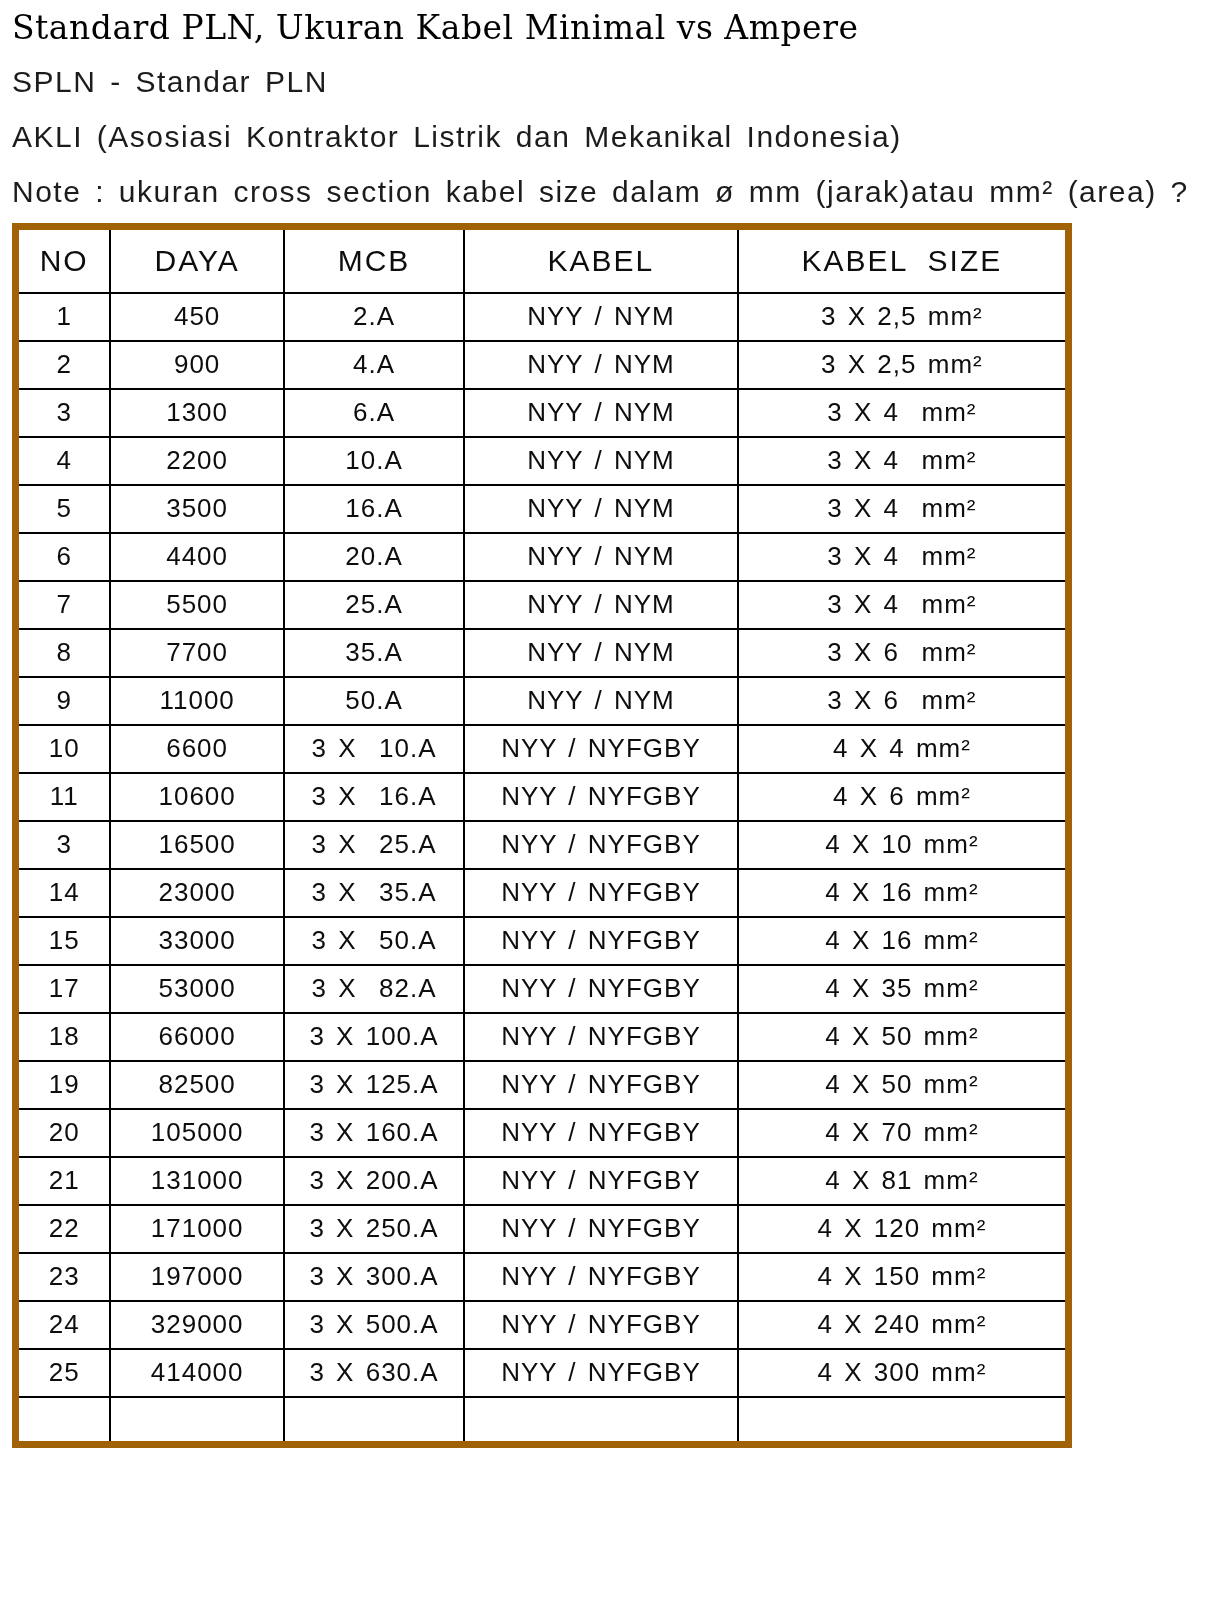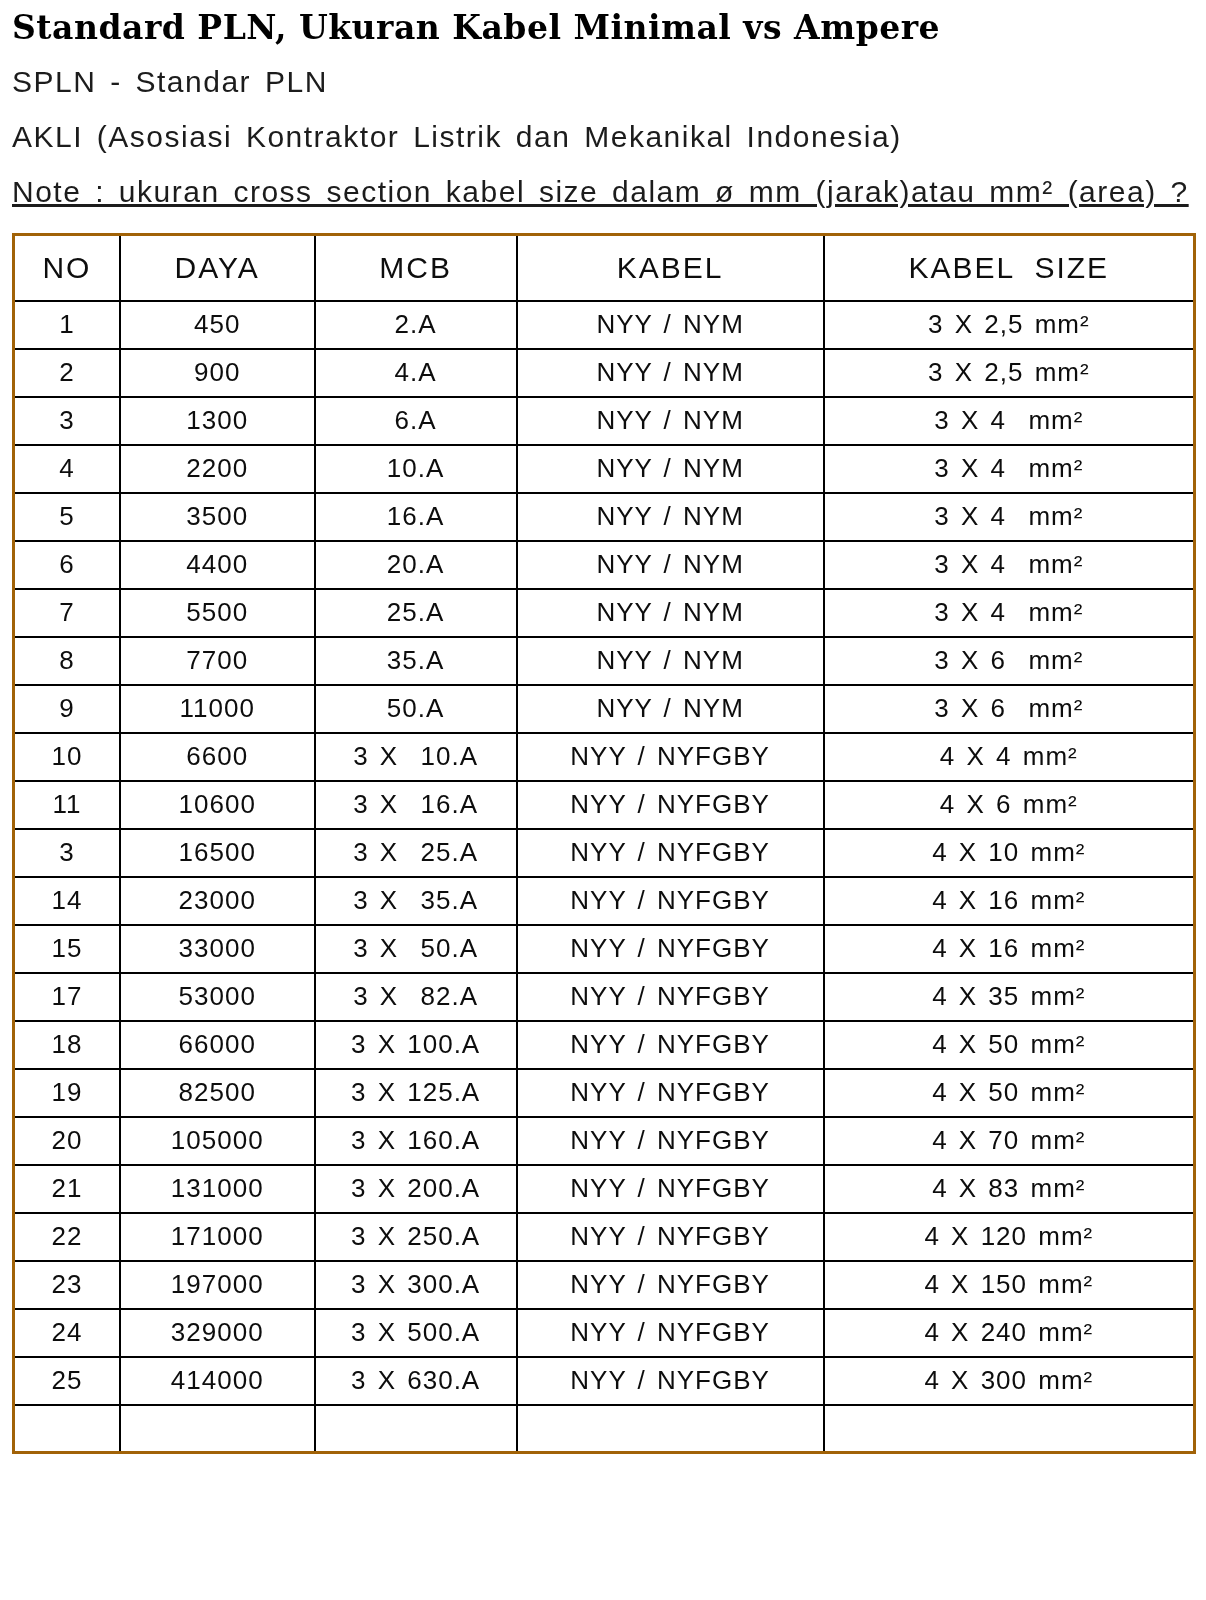--- a/index.html
+++ b/index.html
@@ -11,40 +11,40 @@
     color: #111111;
   }
   .page {
     width: 1206px;
     height: 1600px;
     padding: 8px 10px 10px 12px;
     background: #ffffff;
   }
   .doc-title {
     font-family: "DejaVu Serif", serif;
-    font-weight: bold;
+    font-weight: normal;
     font-size: 33px;
     letter-spacing: 0.5px;
     color: #000000;
     margin-bottom: 18px;
   }
   .doc-line {
     font-size: 30px;
     letter-spacing: 1.5px;
     color: #1c1c1c;
     margin-bottom: 21px;
     word-spacing: 4px;
   }
-  .doc-line:last-of-type { margin-bottom: 24px; text-decoration: underline; }
+  .doc-line:last-of-type { margin-bottom: 14px; }
   table.data-table {
     border-collapse: collapse;
     table-layout: fixed;
-    width: 1184px;
+    width: 1060px;
     margin-top: 10px;
-    border: 3px solid #a16207;
+    border: 7px solid #a16207;
   }
   .data-table col.c-no    { width: 9.0%; }
   .data-table col.c-daya  { width: 16.5%; }
   .data-table col.c-mcb   { width: 17.1%; }
   .data-table col.c-kabel { width: 26.0%; }
   .data-table col.c-size  { width: 31.4%; }
   .data-table th {
     border: 2px solid #000000;
     height: 66px;
     font-size: 30px;
@@ -223,21 +223,21 @@
           <td>105000</td>
           <td>3 X 160.A</td>
           <td>NYY / NYFGBY</td>
           <td>4 X 70 mm²</td>
         </tr>
         <tr>
           <td>21</td>
           <td>131000</td>
           <td>3 X 200.A</td>
           <td>NYY / NYFGBY</td>
-          <td>4 X 83 mm²</td>
+          <td>4 X 81 mm²</td>
         </tr>
         <tr>
           <td>22</td>
           <td>171000</td>
           <td>3 X 250.A</td>
           <td>NYY / NYFGBY</td>
           <td>4 X 120 mm²</td>
         </tr>
         <tr>
           <td>23</td>

